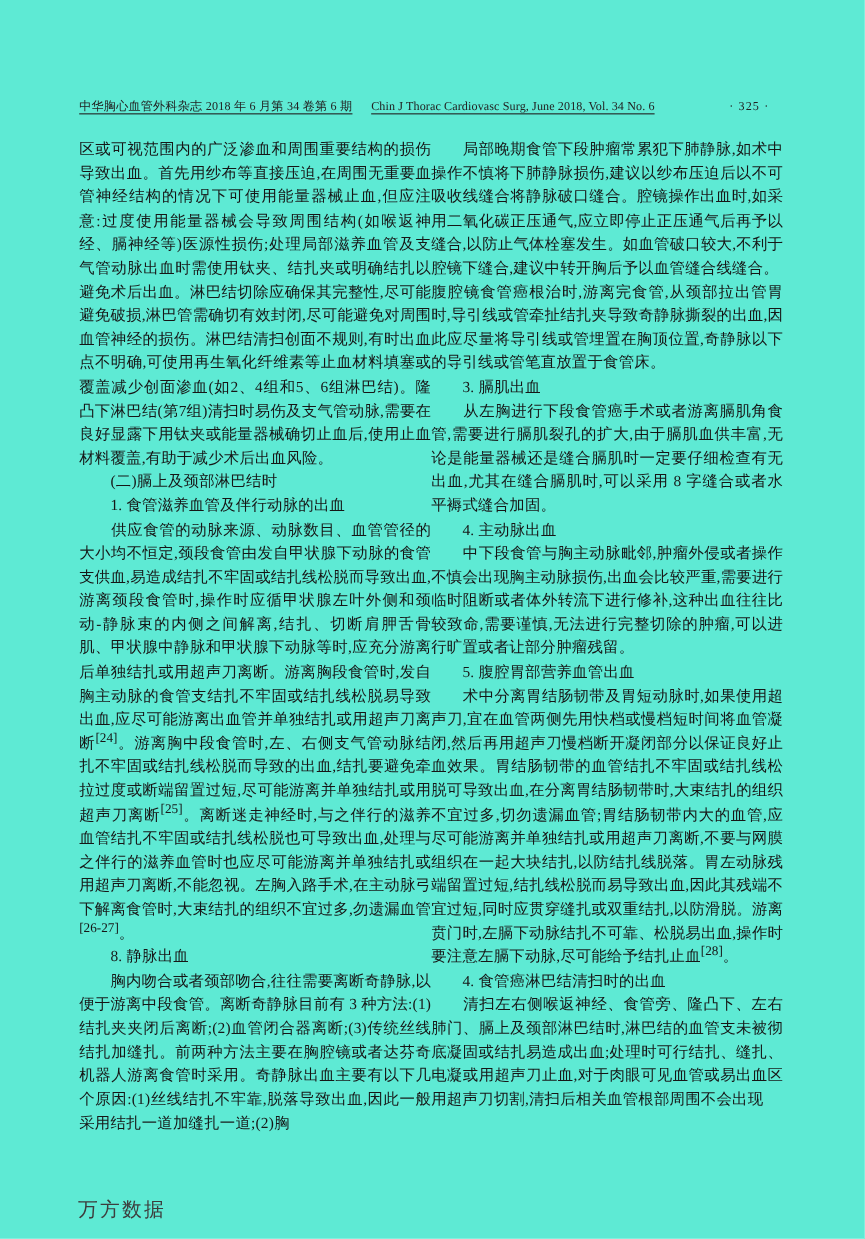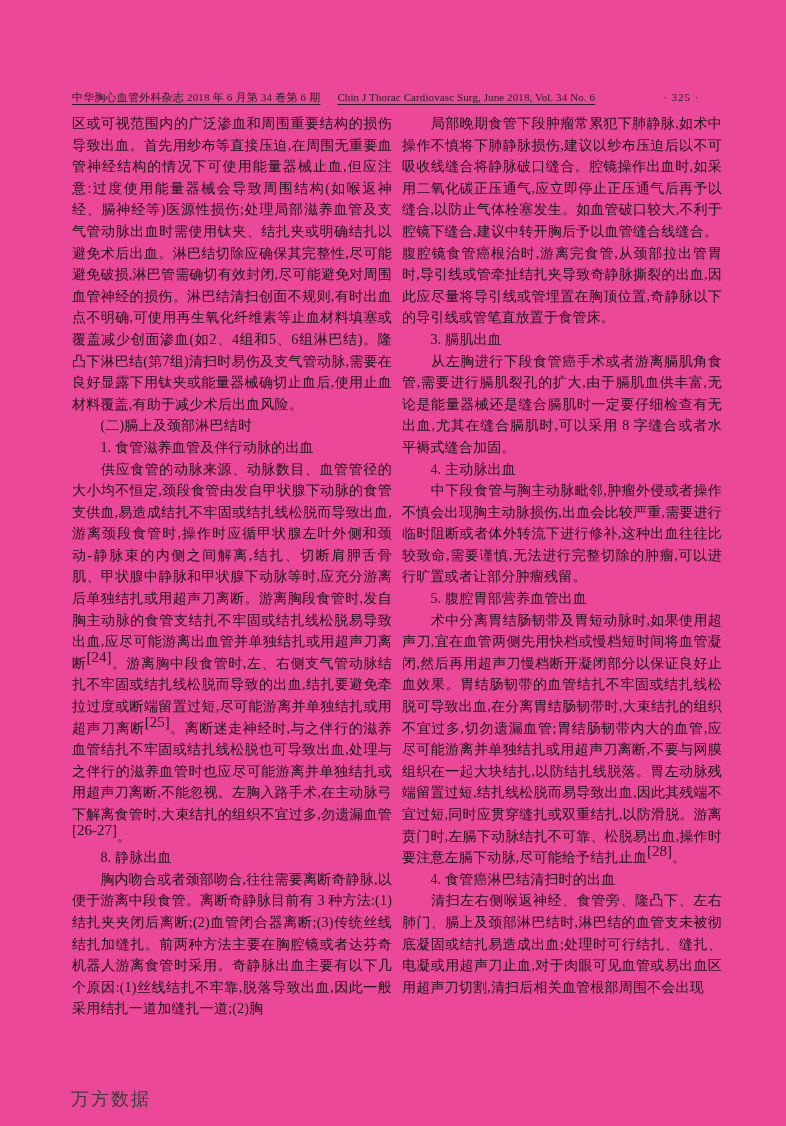--- a/index.html
+++ b/index.html
@@ -4,55 +4,55 @@
 <style>
   html,body{margin:0;padding:0;}
   body{
     width:786px;height:1126px;
     background:#fdfdfc;
     position:relative;
     overflow:hidden;
     color:#1b1b1b;
     font-family:"Liberation Serif","DejaVu Serif",serif;
   }
-  .scan-page{position:absolute;inset:0;background:#ec4899;}
+  .scan-page{position:absolute;inset:0;background:#5eead4;}
   
   .running-head{
     position:absolute;top:90px;left:72px;width:650px;
     font-size:11px;line-height:14px;color:#222;
     white-space:nowrap;
   }
   .running-head .seg{
     text-decoration:underline;
     text-underline-offset:3px;
     text-decoration-thickness:0.8px;
   }
   .running-head .seg-cn{margin-right:17px;letter-spacing:0.2px;}
   .running-head .seg-en{letter-spacing:0.1px;}
   .page-number{
     position:absolute;left:591px;top:0;
     font-size:11px;color:#222;letter-spacing:1px;
     text-decoration:none;
   }
   
   .article{
-    position:absolute;top:113px;left:72px;width:650px;
-    display:flex;gap:10px;
+    position:absolute;top:126px;left:72px;width:650px;
+    display:flex;
   }
   .column{width:320px;}
   .column p{
     margin:0;
     font-size:14px;
     line-height:21.6px;
     text-align:justify;
     letter-spacing:0.2px;
     color:#161616;
   }
   .column p sup{
-    font-size:15px;
+    font-size:12px;
     line-height:0;
     vertical-align:super;
     letter-spacing:0;
   }
   
   .watermark{
     position:absolute;left:71px;top:1087px;
     font-family:"Liberation Sans","DejaVu Sans",sans-serif;
     font-size:18px;color:#3d3d3d;letter-spacing:2px;
   }

